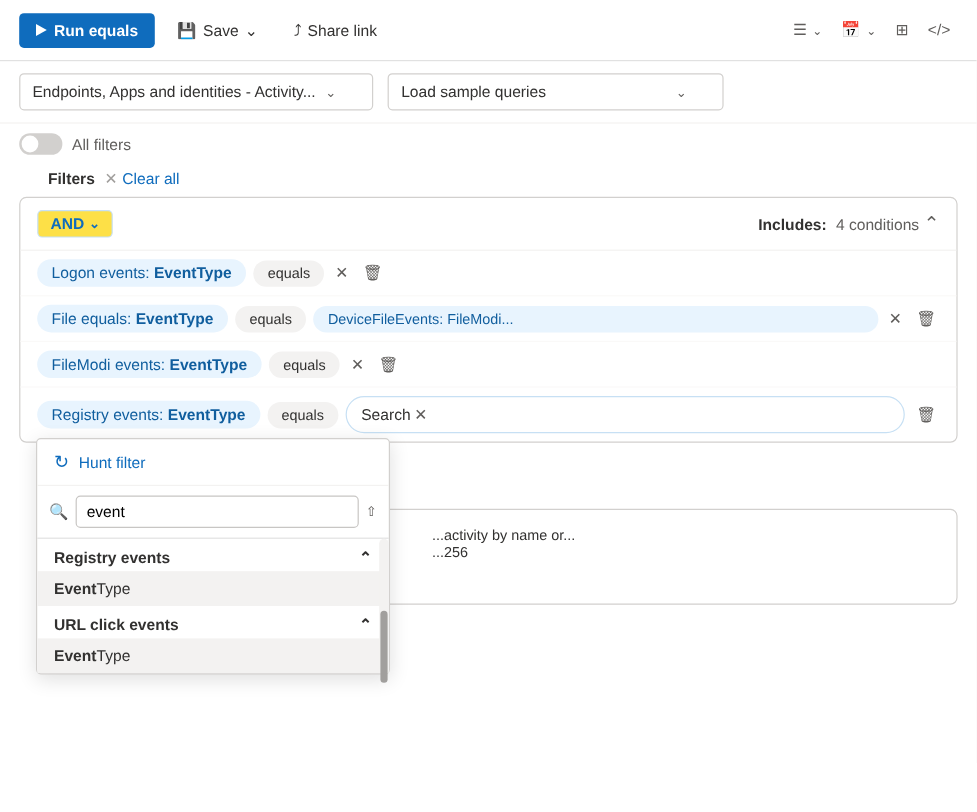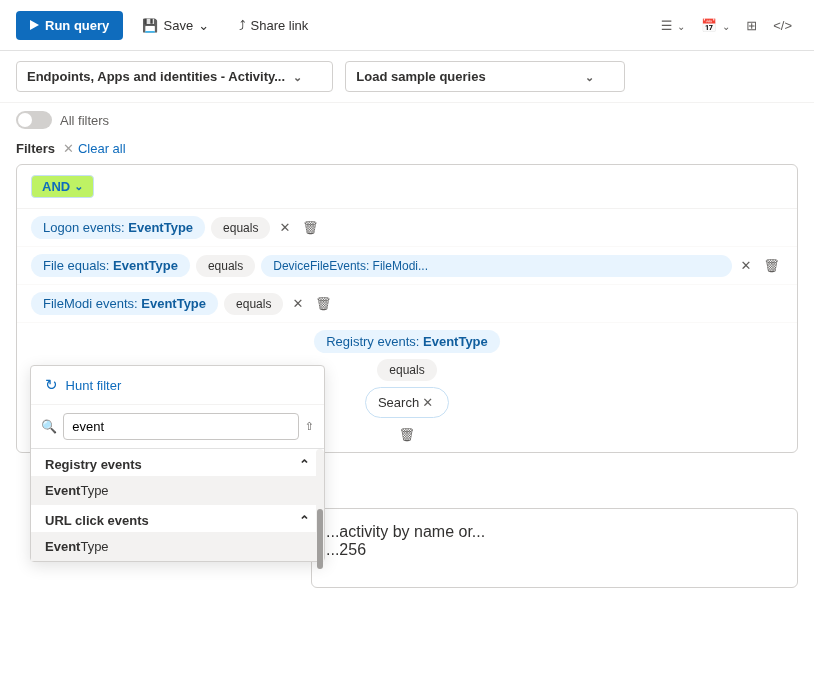--- a/index.html
+++ b/index.html
@@ -10,49 +10,49 @@
     .toolbar { display: flex; align-items: center; justify-content: space-between; padding: 10px 16px; border-bottom: 1px solid #e1e1e1; background: #fff; }
     .toolbar-left { display: flex; align-items: center; gap: 8px; }
     .run-query-btn { background: #0f6cbd; color: #fff; border: none; border-radius: 4px; padding: 7px 14px; cursor: pointer; font-size: 13px; font-weight: 600; display: flex; align-items: center; gap: 6px; }
     .run-query-btn .play-icon { width: 0; height: 0; border-style: solid; border-width: 5px 0 5px 9px; border-color: transparent transparent transparent #fff; display: inline-block; }
     .toolbar-btn { background: none; border: 1px solid transparent; border-radius: 4px; padding: 6px 10px; cursor: pointer; display: flex; align-items: center; gap: 5px; color: #323130; font-size: 13px; }
     .toolbar-right { display: flex; align-items: center; gap: 4px; }
     .icon-btn { background: none; border: none; cursor: pointer; padding: 6px; border-radius: 4px; color: #605e5c; font-size: 16px; }
 
     
     .selects-row { display: flex; gap: 12px; padding: 10px 16px; align-items: center; border-bottom: 1px solid #f3f2f1; }
-    .select-dropdown { border: 1px solid #d2d0ce; border-radius: 4px; padding: 7px 30px 7px 10px; font-size: 13px; color: #323130; background: #fff; cursor: pointer; display: flex; align-items: flex-end; justify-content: space-between; position: relative; min-width: 280px; font-weight: bold; }
+    .select-dropdown { border: 1px solid #d2d0ce; border-radius: 4px; padding: 7px 30px 7px 10px; font-size: 13px; color: #323130; background: #fff; cursor: pointer; display: flex; align-items: flex-end; justify-content: space-between; position: relative; min-width: 280px; }
     .select-dropdown.wide { min-width: 280px; }
     .select-dropdown .chevron { color: #605e5c; font-size: 11px; margin-left: 8px; }
 
     
     .filters-row { display: flex; align-items: center; gap: 8px; padding: 8px 16px; }
     .toggle { width: 36px; height: 18px; background: #d2d0ce; border-radius: 9px; position: relative; cursor: pointer; }
     .toggle .thumb { width: 14px; height: 14px; background: #fff; border-radius: 50%; position: absolute; top: 2px; left: 2px; transition: left 0.2s; }
     .all-filters-label { color: #605e5c; font-size: 13px; }
-    .filters-label { font-weight: 600; color: #323130; font-size: 13px; }
+    .filters-label { font-weight: 600; color: #323130; font-size: 13px; margin-left: 24px; }
     .clear-all-btn { background: none; border: none; color: #0f6cbd; cursor: pointer; font-size: 13px; display: flex; align-items: center; gap: 4px; }
     .x-icon { color: #a19f9d; font-size: 13px; }
 
     
     .filter-block { margin: 4px 16px; border: 1px solid #d2d0ce; border-radius: 6px; background: #fff; }
     .filter-block-header { display: flex; align-items: center; justify-content: space-between; padding: 10px 14px; border-bottom: 1px solid #f3f2f1; }
-    .and-btn { background: #bef264; border: 1px solid #c7e0f4; border-radius: 4px; padding: 3px 10px; font-weight: 700; color: #0f6cbd; cursor: pointer; display: flex; align-items: center; gap: 4px; font-size: 13px; }
+    .and-btn { background: #fde047; border: 1px solid #c7e0f4; border-radius: 4px; padding: 3px 10px; font-weight: 700; color: #0f6cbd; cursor: pointer; display: flex; align-items: center; gap: 4px; font-size: 13px; }
     .includes-text { color: #605e5c; font-size: 13px; }
     .includes-text strong { color: #323130; }
     .collapse-btn { background: none; border: none; cursor: pointer; color: #605e5c; font-size: 16px; }
 
     
     .condition-row { display: flex; align-items: center; gap: 6px; padding: 7px 14px; border-bottom: 1px solid #faf9f8; }
-    .condition-row:last-child { border-bottom: none; flex-direction: column; }
+    .condition-row:last-child { border-bottom: none; }
     .tag-field { background: #e8f4fe; border: none; border-radius: 20px; padding: 4px 12px; font-size: 12px; color: #105e9e; cursor: pointer; white-space: nowrap; }
     .tag-field strong { font-weight: 700; }
     .equals-tag { background: #f3f2f1; border: none; border-radius: 20px; padding: 4px 12px; font-size: 12px; color: #323130; }
     .value-tag { background: #e8f4fe; border: none; border-radius: 20px; padding: 4px 12px; font-size: 12px; color: #105e9e; flex: 1; }
-    .search-value-box { background: #fff; border: 1px solid #c7e0f4; border-radius: 20px; padding: 4px 12px; font-size: 12px; color: #323130; flex: 1; display: flex; align-items: center; justify-content: center; }
+    .search-value-box { background: #fff; border: 1px solid #c7e0f4; border-radius: 20px; padding: 4px 12px; font-size: 12px; color: #323130; flex: 1; display: flex; align-items: center; justify-content: flex-start; }
     .row-action-btn { background: none; border: none; cursor: pointer; color: #605e5c; padding: 3px; border-radius: 3px; }
 
     
     .dropdown-popup { position: absolute; top: 365px; left: 30px; width: 295px; background: #fff; border: 1px solid #d2d0ce; border-radius: 4px; box-shadow: 0 4px 16px rgba(0,0,0,0.12); z-index: 100; }
     .popup-reset { display: flex; align-items: center; gap: 8px; padding: 10px 14px; cursor: pointer; color: #0f6cbd; border-bottom: 1px solid #f3f2f1; }
     .popup-search-row { display: flex; align-items: center; gap: 6px; padding: 8px 10px; border-bottom: 1px solid #e1e1e1; }
     .popup-search-input { border: 1px solid #c8c6c4; border-radius: 4px; padding: 5px 8px; font-size: 13px; flex: 1; outline: none; }
     .popup-scroll-area { max-height: 250px; overflow-y: auto; position: relative; }
     .popup-section-label { font-weight: 600; color: #323130; padding: 8px 14px 4px; font-size: 13px; display: flex; align-items: center; justify-content: space-between; }
     .popup-item { padding: 7px 14px; cursor: pointer; color: #323130; font-size: 13px; background: #f3f2f1; }
@@ -66,21 +66,21 @@
     .scroll-area-wrapper { position: relative; }
   </style>
 </head>
 <body>
 
 <div class="main-container">
   <div class="toolbar">
     <div class="toolbar-left">
       <button class="run-query-btn">
         <span class="play-icon"></span>
-        <span>Run query</span>
+        <span>Run equals</span>
       </button>
       <button class="toolbar-btn">
         <span>💾</span>
         <span>Save</span>
         <span>⌄</span>
       </button>
       <button class="toolbar-btn">
         <span>⤴</span>
         <span>Share link</span>
       </button>
@@ -128,20 +128,27 @@
       <span>Clear all</span>
     </button>
   </div>
 
   <div class="filter-block">
     <div class="filter-block-header">
       <button class="and-btn">
         <span>AND</span>
         <span style="font-size:11px;">⌄</span>
       </button>
+      <div>
+        <span class="includes-text">
+          <strong>Includes:</strong>
+          <span style="margin-left:4px;">4 conditions</span>
+        </span>
+        <button class="collapse-btn">⌃</button>
+      </div>
     </div>
 
     <div class="condition-row">
       <div class="tag-field">
         <span>Logon events: </span><strong>EventType</strong>
       </div>
       <span class="equals-tag">equals</span>
       <button class="row-action-btn">✕</button>
       <button class="row-action-btn">🗑</button>
     </div>
@@ -206,16 +213,16 @@
         </div>
       </div>
       <div class="popup-scrollbar">
         <div class="popup-scrollbar-thumb"></div>
       </div>
     </div>
   </div>
 
   <div class="bottom-area" style="margin-top: 45px; margin-left: 295px;">
     <div class="card">
-      <span style="font-size:16px;color:#323130;">...activity by name or...<br>...256</span>
+      <span style="font-size:12px;color:#323130;margin-left:34px;">...activity by name or...<br>...256</span>
     </div>
   </div>
 </div>
 
 </body></html>

